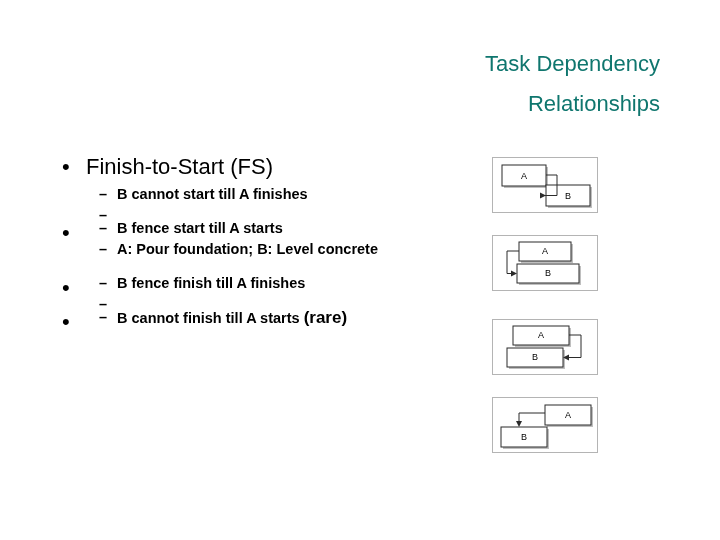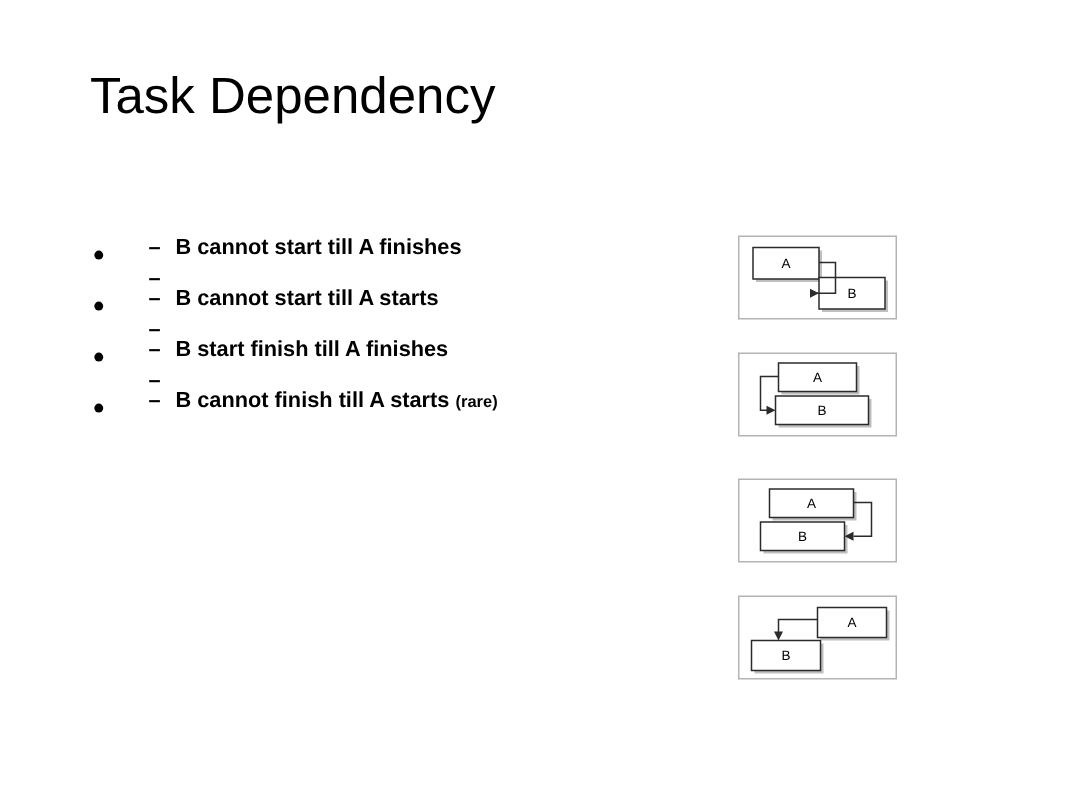--- a/index.html
+++ b/index.html
@@ -19,26 +19,26 @@
     background: #ffffff;
     overflow: hidden;
   }
 
   
   #title {
     position: absolute;
     left: 60px;
     top: 44px;
     width: 600px;
-    text-align: left;
-    font-size: 34px;
+    text-align: right;
+    font-size: 22px;
     line-height: 40px;
     font-weight: normal;
     letter-spacing: 0px;
-    color: #000000;
+    color: #0f766e;
   }
   #title .tline { display: block; }
 
   
   #body {
     position: absolute;
     left: 55px;
     top: 152px;
     width: 420px;
   }
@@ -70,21 +70,21 @@
   }
   .lvl2 .dash {
     position: absolute;
     left: 44px;
     top: 0;
     font-size: 14.5px;
     line-height: 21px;
     font-weight: bold;
   }
   .lvl2 .small {
-    font-size: 11px;
+    font-size: 17px;
   }
 
   
   .lvl1 { margin-bottom: 3px; }
   .group + .group { margin-top: 13px; }
 
   
   .diagram {
     position: absolute;
     left: 492px;
@@ -117,57 +117,60 @@
   }
   .arrowfill { fill: #2b2b2b; stroke: none; }
 </style>
 </head>
 <body>
 
 <div id="slide">
 
   <div id="title">
     <span class="tline">Task Dependency</span>
+    <span class="tline">Relationships</span>
   </div>
 
   <div id="body">
 
     <div class="group">
       <div class="lvl1">
         <span class="bullet">•</span>
+        <span>Finish-to-Start (FS)</span>
       </div>
       <div class="lvl2">
         <span class="dash">–</span>
         <span>B cannot start till A finishes</span>
       </div>
       <div class="lvl2">
         <span class="dash">–</span>
       </div>
     </div>
 
     <div class="group">
       <div class="lvl1">
         <span class="bullet">•</span>
       </div>
       <div class="lvl2">
         <span class="dash">–</span>
-        <span>B cannot start till A starts</span>
-      </div>
-      <div class="lvl2">
-        <span class="dash">–</span>
-      </div>
-    </div>
-
-    <div class="group">
-      <div class="lvl1">
-        <span class="bullet">•</span>
-      </div>
-      <div class="lvl2">
-        <span class="dash">–</span>
-        <span>B start finish till A finishes</span>
+        <span>B fence start till A starts</span>
+      </div>
+      <div class="lvl2">
+        <span class="dash">–</span>
+        <span>A: Pour foundation; B: Level concrete</span>
+      </div>
+    </div>
+
+    <div class="group">
+      <div class="lvl1">
+        <span class="bullet">•</span>
+      </div>
+      <div class="lvl2">
+        <span class="dash">–</span>
+        <span>B fence finish till A finishes</span>
       </div>
       <div class="lvl2">
         <span class="dash">–</span>
       </div>
     </div>
 
     <div class="group">
       <div class="lvl1">
         <span class="bullet">•</span>
       </div>

